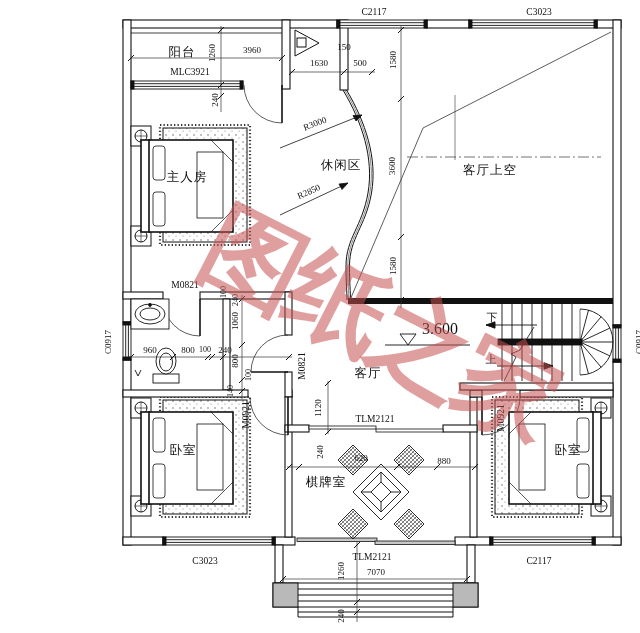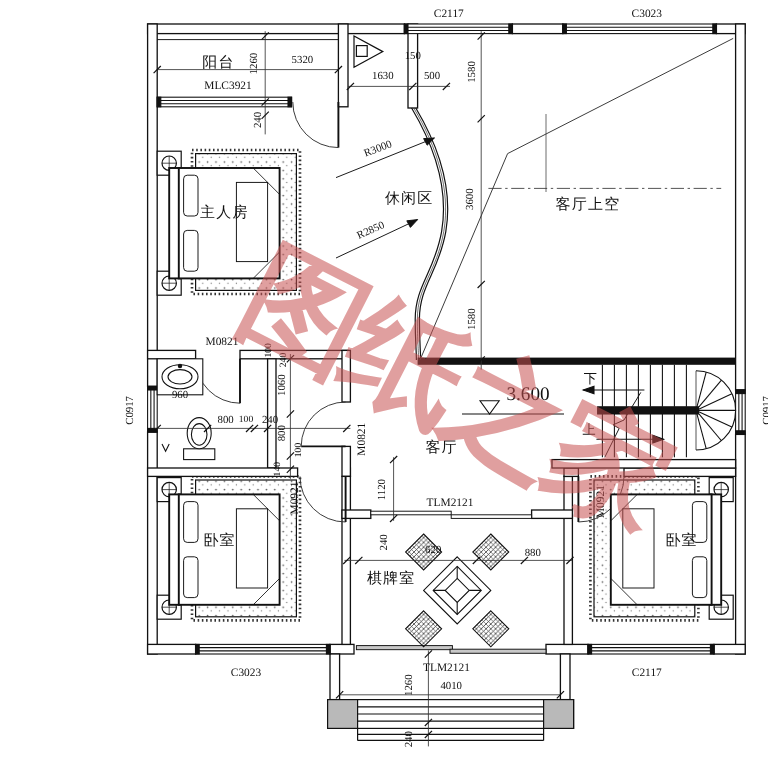--- a/index.html
+++ b/index.html
@@ -370,38 +370,38 @@
       <line x1="235" y1="582" x2="241" y2="576"></line>
           <line x1="419" y1="582" x2="425" y2="576"></line>
     </g>
   </g>
 </svg>
 
 <div class="lbl code" style="left:329px;top:13px">C2117</div>
 <div class="lbl code" style="left:494px;top:13px">C3023</div>
 <div class="lbl room" style="left:137px;top:52px">阳台</div>
 <div class="lbl v" style="left:167px;top:53px">1260</div>
-<div class="lbl" style="left:207px;top:50px">5320</div>
+<div class="lbl" style="left:207px;top:50px">3960</div>
 <div class="lbl code" style="left:145px;top:73px">MLC3921</div>
 <div class="lbl v" style="left:170px;top:100px">240</div>
 <div class="lbl" style="left:299px;top:47px">150</div>
 <div class="lbl" style="left:274px;top:63px">1630</div>
 <div class="lbl" style="left:315px;top:63px">500</div>
 <div class="lbl v" style="left:348px;top:60px">1580</div>
 <div class="lbl v" style="left:347px;top:166px">3600</div>
 <div class="lbl v" style="left:348px;top:266px">1580</div>
 <div class="lbl room" style="left:296px;top:165px">休闲区</div>
 <div class="lbl room" style="left:445px;top:170px">客厅上空</div>
 <div class="lbl" style="left:270px;top:124px;transform:translate(-50%,-50%) rotate(-21deg)">R3000</div>
 <div class="lbl" style="left:264px;top:192px;transform:translate(-50%,-50%) rotate(-24deg)">R2850</div>
 <div class="lbl room" style="left:142px;top:177px">主人房</div>
 <div class="lbl code" style="left:140px;top:286px">M0821</div>
 <div class="lbl v" style="left:63px;top:342px">C0917</div>
 <div class="lbl v" style="left:594px;top:342px">C0917</div>
-<div class="lbl" style="left:105px;top:329px">960</div>
+<div class="lbl" style="left:105px;top:350px">960</div>
 <div class="lbl" style="left:143px;top:350px">800</div>
 <div class="lbl small" style="left:160px;top:350px">100</div>
 <div class="lbl" style="left:180px;top:350px">240</div>
 <div class="lbl v small" style="left:179px;top:292px">100</div>
 <div class="lbl v small" style="left:191px;top:300px">240</div>
 <div class="lbl v" style="left:190px;top:321px">1060</div>
 <div class="lbl v" style="left:190px;top:361px">800</div>
 <div class="lbl v small" style="left:204px;top:375px">100</div>
 <div class="lbl v small" style="left:186px;top:391px">140</div>
 <div class="lbl v code" style="left:258px;top:366px">M0821</div>
@@ -415,18 +415,18 @@
 <div class="lbl v code" style="left:457px;top:418px">M0921</div>
 <div class="lbl room" style="left:138px;top:450px">卧室</div>
 <div class="lbl room" style="left:523px;top:450px">卧室</div>
 <div class="lbl room" style="left:281px;top:482px;z-index:1">棋牌室</div>
 <div class="lbl v" style="left:275px;top:452px">240</div>
 <div class="lbl" style="left:316px;top:458px;z-index:0">620</div>
 <div class="lbl" style="left:399px;top:461px">880</div>
 <div class="lbl code" style="left:160px;top:562px">C3023</div>
 <div class="lbl code" style="left:494px;top:562px">C2117</div>
 <div class="lbl code" style="left:327px;top:558px">TLM2121</div>
-<div class="lbl" style="left:331px;top:572px">4010</div>
+<div class="lbl" style="left:331px;top:572px">7070</div>
 <div class="lbl v" style="left:296px;top:571px">1260</div>
 <div class="lbl v" style="left:296px;top:616px">240</div>
 
 <div id="wm">图纸之家</div>
 </div>
 
 </body></html>

